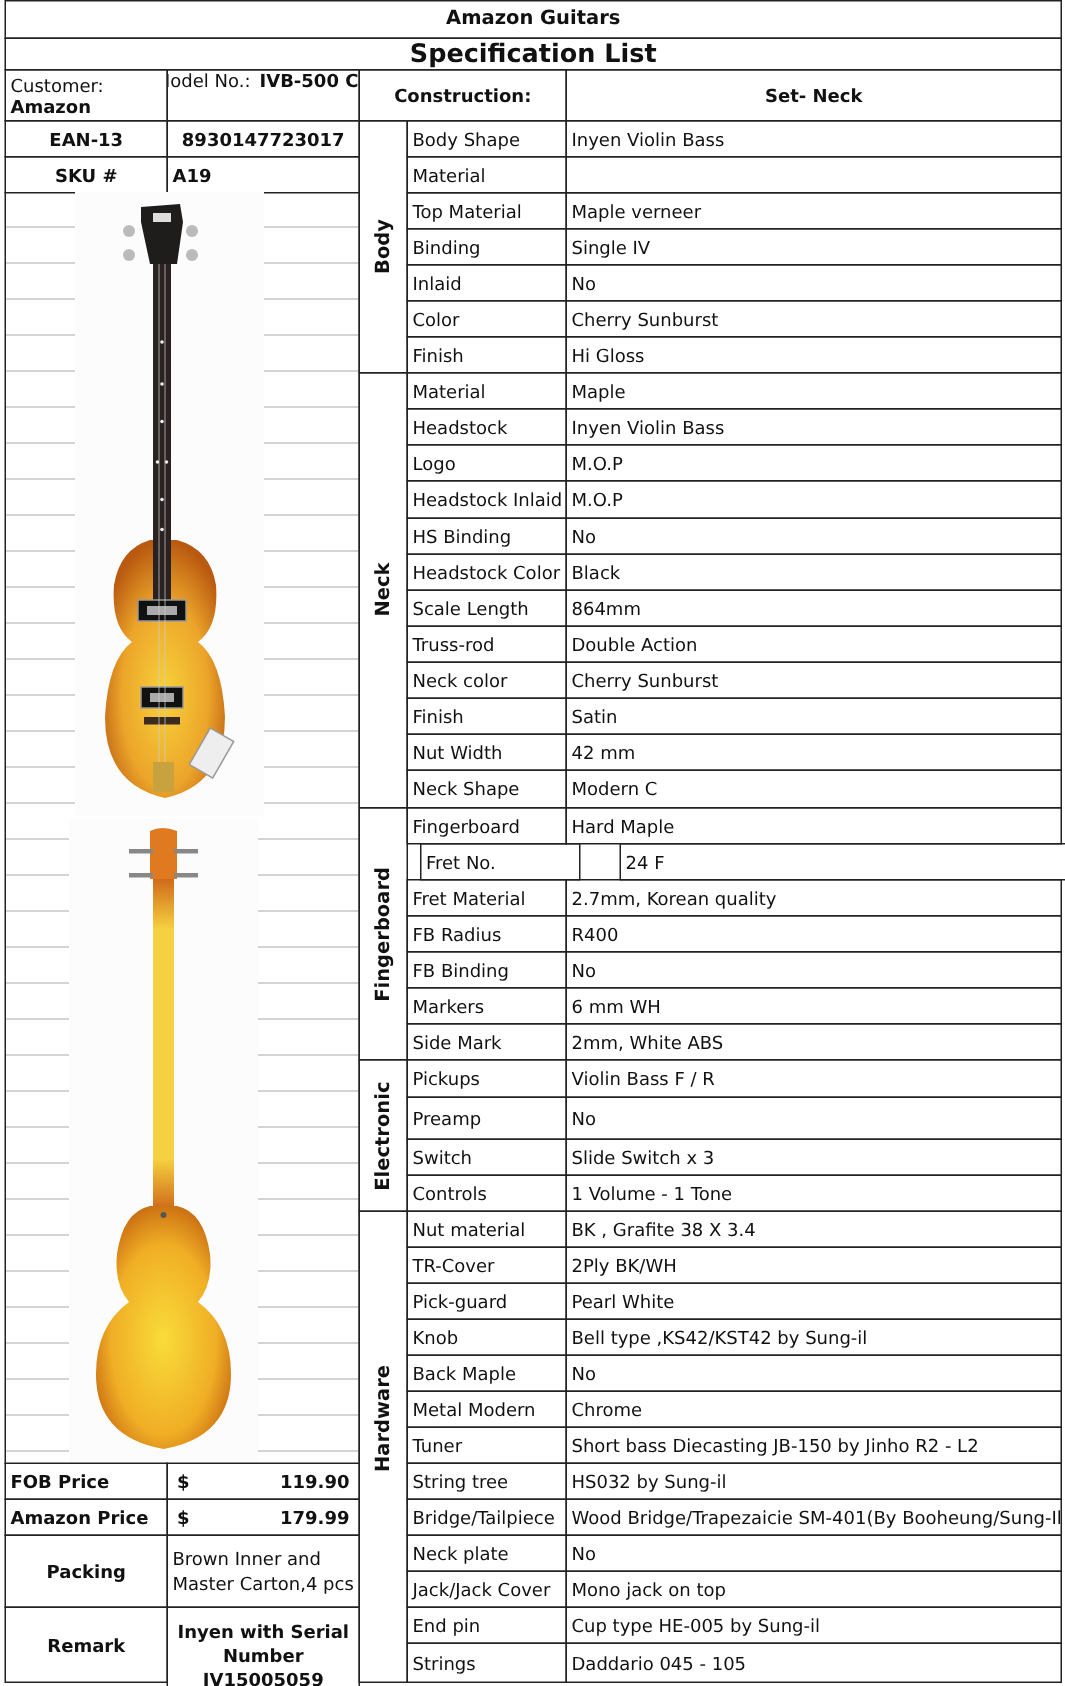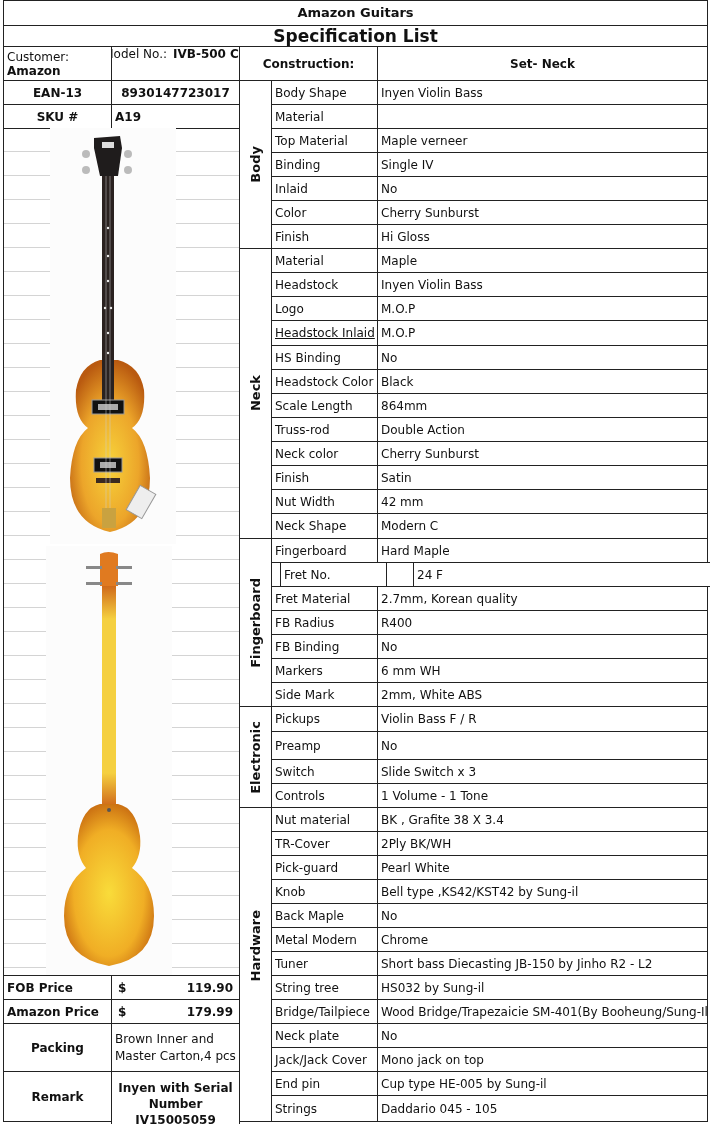--- a/index.html
+++ b/index.html
@@ -171,21 +171,21 @@
 <div class="cell" style="left:377px;top:200px;width:331px;height:25px;">Cherry Sunburst</div>
 <div class="cell" style="left:271px;top:224px;width:107px;height:25px;">Finish</div>
 <div class="cell" style="left:377px;top:224px;width:331px;height:25px;">Hi Gloss</div>
 
 <div class="cell" style="left:271px;top:248px;width:107px;height:25px;">Material</div>
 <div class="cell" style="left:377px;top:248px;width:331px;height:25px;">Maple</div>
 <div class="cell" style="left:271px;top:272px;width:107px;height:25px;">Headstock</div>
 <div class="cell" style="left:377px;top:272px;width:331px;height:25px;">Inyen Violin Bass</div>
 <div class="cell" style="left:271px;top:296px;width:107px;height:25px;">Logo</div>
 <div class="cell" style="left:377px;top:296px;width:331px;height:25px;">M.O.P</div>
-<div class="cell" style="left:271px;top:320px;width:107px;height:26px;text-decoration:underline;">Headstock Inlaid</div>
+<div class="cell" style="left:271px;top:320px;width:107px;height:26px;">Headstock Inlaid</div>
 <div class="cell" style="left:377px;top:320px;width:331px;height:26px;">M.O.P</div>
 <div class="cell" style="left:271px;top:345px;width:107px;height:25px;">HS Binding</div>
 <div class="cell" style="left:377px;top:345px;width:331px;height:25px;">No</div>
 <div class="cell" style="left:271px;top:369px;width:107px;height:25px;">Headstock Color</div>
 <div class="cell" style="left:377px;top:369px;width:331px;height:25px;">Black</div>
 <div class="cell" style="left:271px;top:393px;width:107px;height:25px;">Scale Length</div>
 <div class="cell" style="left:377px;top:393px;width:331px;height:25px;">864mm</div>
 <div class="cell" style="left:271px;top:417px;width:107px;height:25px;">Truss-rod</div>
 <div class="cell" style="left:377px;top:417px;width:331px;height:25px;">Double Action</div>
 <div class="cell" style="left:271px;top:441px;width:107px;height:25px;">Neck color</div>

